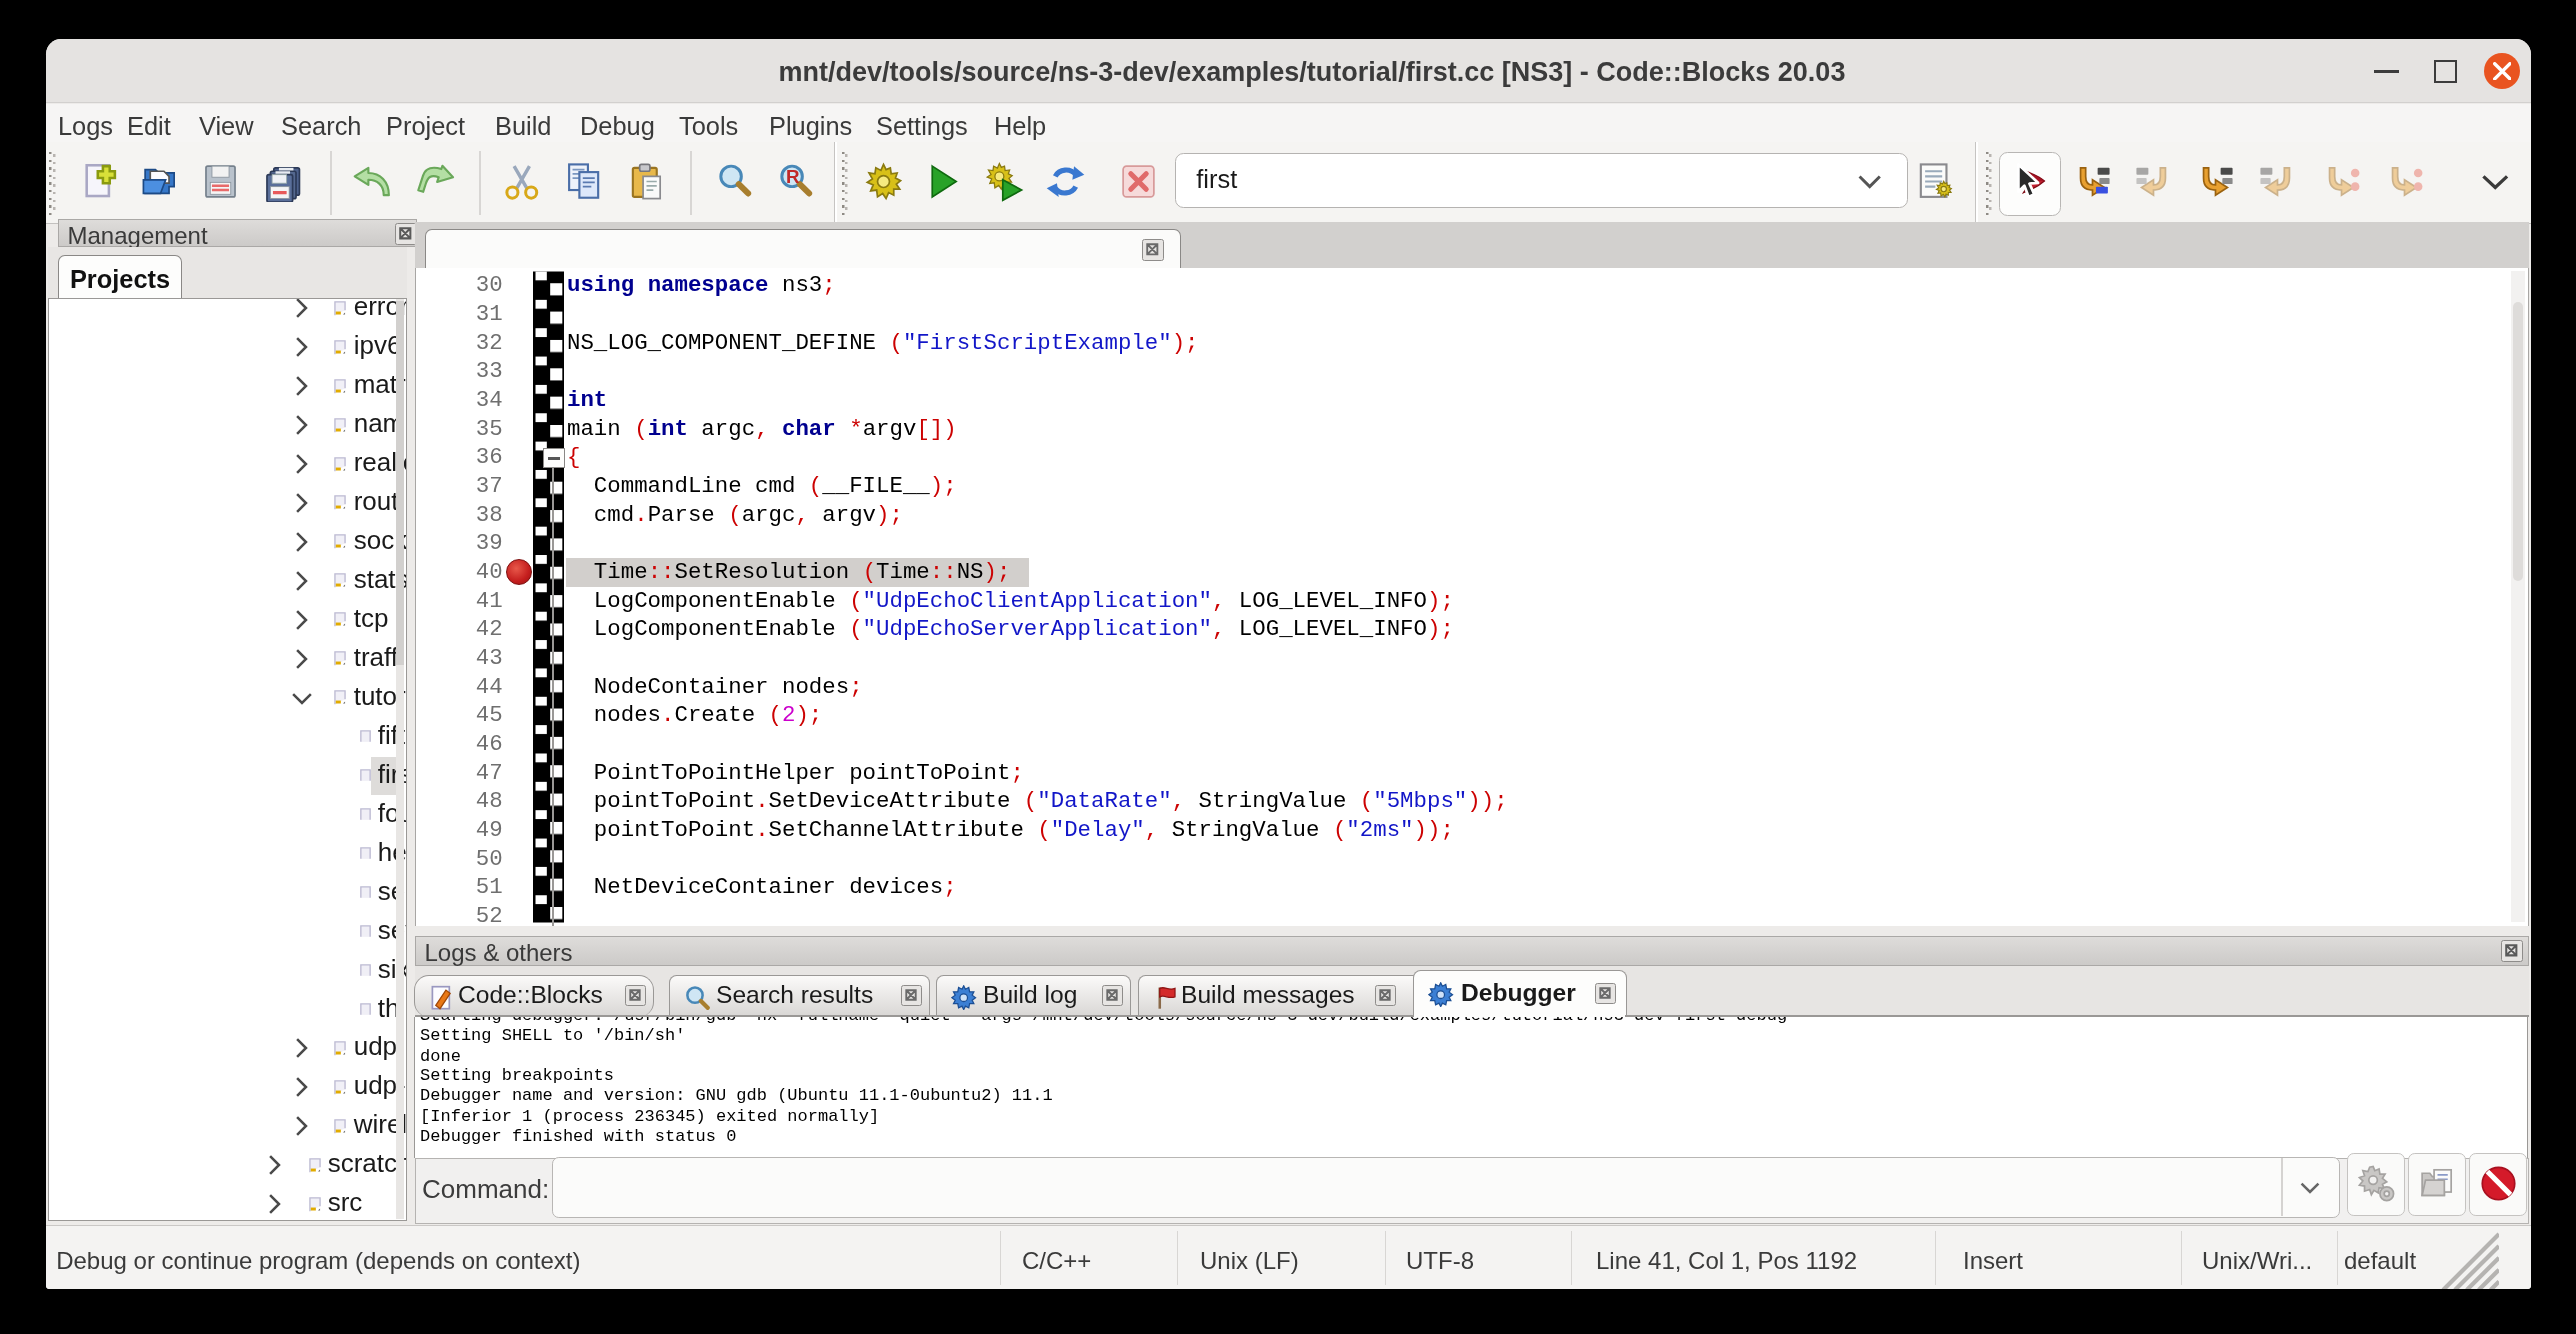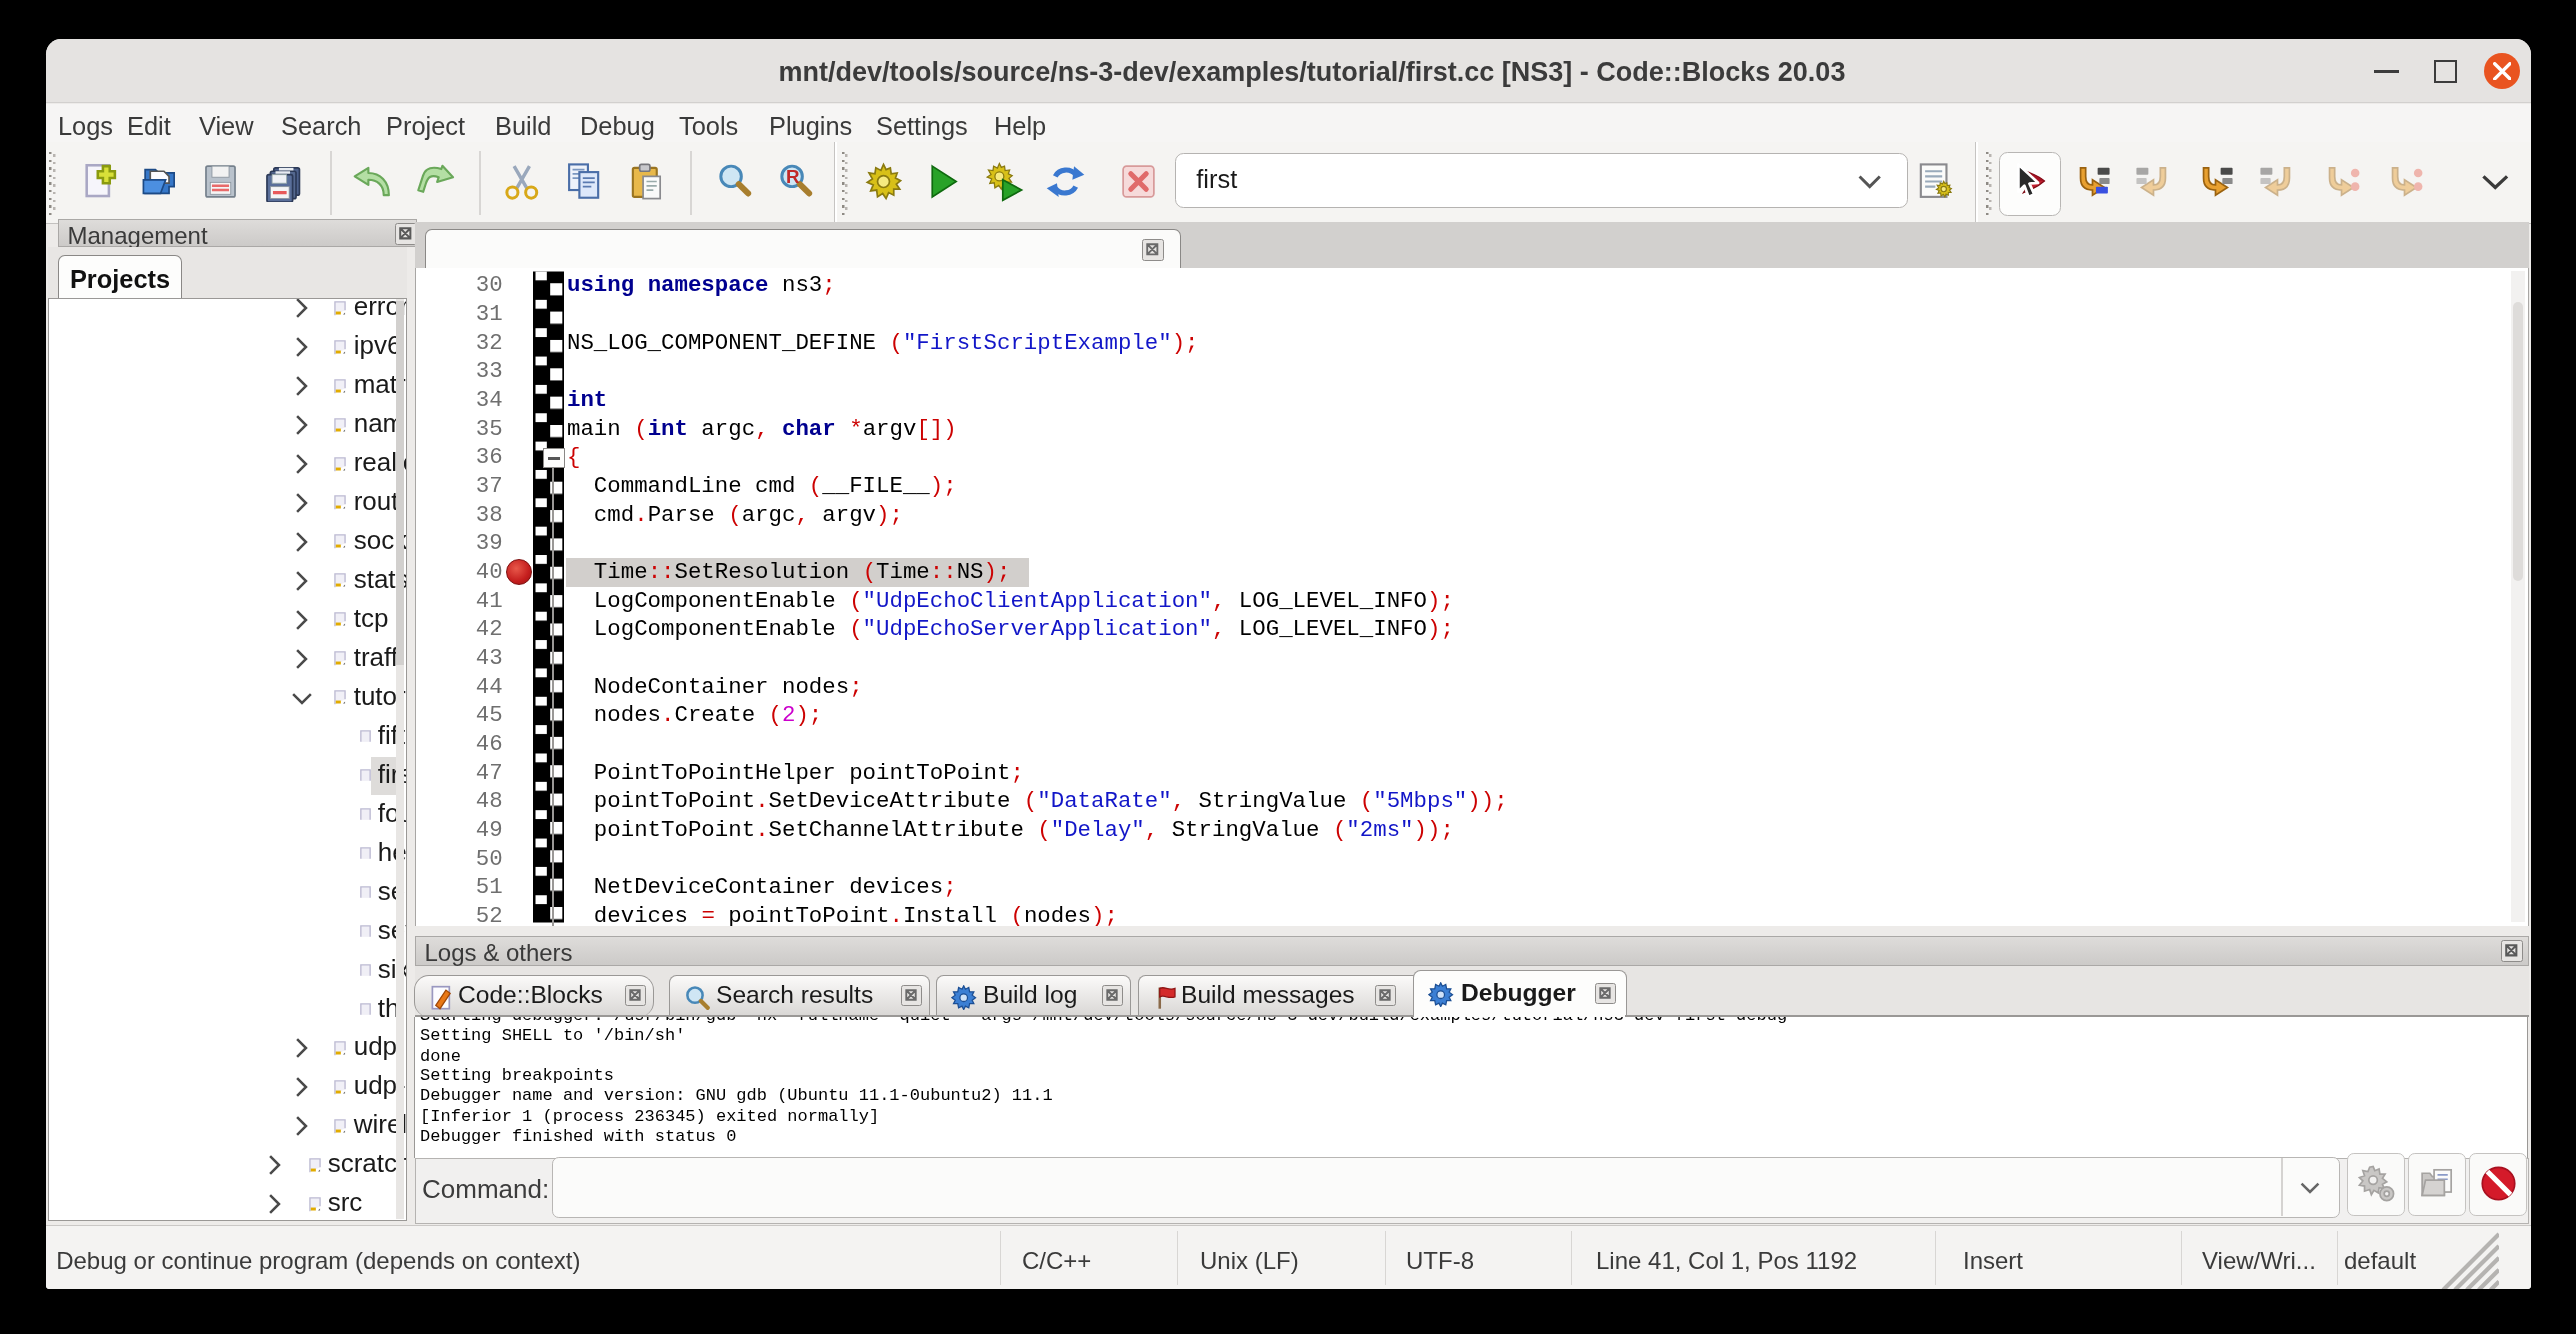--- a/index.html
+++ b/index.html
@@ -467,21 +467,20 @@
 <div class="lnum" style="left:1.7px;top:491px">47</div>
 <div class="cline" style="top:491px">  PointToPointHelper pointToPoint<span class="o">;</span></div>
 <div class="lnum" style="left:1.7px;top:519px">48</div>
 <div class="cline" style="top:519px">  pointToPoint<span class="o">.</span>SetDeviceAttribute <span class="o">(</span><span class="s">"DataRate"</span><span class="o">,</span> StringValue <span class="o">(</span><span class="s">"5Mbps"</span><span class="o">));</span></div>
 <div class="lnum" style="left:1.7px;top:548px">49</div>
 <div class="cline" style="top:548px">  pointToPoint<span class="o">.</span>SetChannelAttribute <span class="o">(</span><span class="s">"Delay"</span><span class="o">,</span> StringValue <span class="o">(</span><span class="s">"2ms"</span><span class="o">));</span></div>
 <div class="lnum" style="left:1.7px;top:577px">50</div>
 <div class="lnum" style="left:1.7px;top:605px">51</div>
 <div class="cline" style="top:605px">  NetDeviceContainer devices<span class="o">;</span></div>
 <div class="lnum" style="left:1.7px;top:634px">52</div>
-<div class="cline" style="top:634px">  devices <span class="o">=</span> pointToPoint<span class="o">.</span>Install <span class="o">(</span>nodes<span class="o">);</span></div>
 <div class="abs" style="left:127px;top:180px;width:22px;height:20.3px;background:#fdfdfc;border:1.7px solid #8a8886"></div>
 <div class="abs" style="left:132px;top:189px;width:12px;height:2.5px;background:#555"></div>
 <div class="abs" style="left:90px;top:291px;width:26px;height:26px;border-radius:50%;background:radial-gradient(circle at 9.3px 8.5px,#e8584a,#c41d1d 60%,#941212);border:0.8px solid #7e0e0e"></div>
 <div class="abs" style="left:2095px;top:3.4px;width:13.5px;height:651px;background:#f2f1f0"></div>
 <div class="abs" style="left:2097px;top:34px;width:10.2px;height:279px;background:#dedcda;border-radius:5.1px"></div>
 </div>
 <div class="abs" style="left:369px;top:897px;width:2114px;height:30px;background:linear-gradient(#dedcda,#cccac8);border:0.8px solid #aaa8a6">
 <div class="abs" style="left:8.5px;top:1.7px;font-size:24px;color:#3a3a3a">Logs &amp; others</div>
 <div class="xbox" style="left:2085px;top:2.5px">
         <svg width="18.6" height="18.6" style="position:absolute;left:0;top:0" viewBox="0 0 22 22">
@@ -602,21 +601,21 @@
         <path d="M10.5 9.5 L37.5 36.5" stroke="none"></path>
       </svg>
     </div>
 <div class="abs" style="left:0;top:1186px;width:2485px;height:64px;background:#f4f3f2;border-top:0.8px solid #cac8c6">
 <span class="st" style="left:10.2px">Debug or continue program (depends on context)</span>
 <span class="st" style="left:976px">C/C++</span>
 <span class="st" style="left:1154px">Unix (LF)</span>
 <span class="st" style="left:1360px">UTF-8</span>
 <span class="st" style="left:1550px">Line 41, Col 1, Pos 1192</span>
 <span class="st" style="left:1917px">Insert</span>
-<span class="st" style="left:2156px">View/Wri...</span>
+<span class="st" style="left:2156px">Unix/Wri...</span>
 <span class="st" style="left:2298px">default</span>
 <div class="abs" style="left:954px;top:5.1px;width:0.8px;height:54px;background:#d8d6d4"></div>
 <div class="abs" style="left:1131px;top:5.1px;width:0.8px;height:54px;background:#d8d6d4"></div>
 <div class="abs" style="left:1339px;top:5.1px;width:0.8px;height:54px;background:#d8d6d4"></div>
 <div class="abs" style="left:1525px;top:5.1px;width:0.8px;height:54px;background:#d8d6d4"></div>
 <div class="abs" style="left:1889px;top:5.1px;width:0.8px;height:54px;background:#d8d6d4"></div>
 <div class="abs" style="left:2135px;top:5.1px;width:0.8px;height:54px;background:#d8d6d4"></div>
 <div class="abs" style="left:2291px;top:5.1px;width:0.8px;height:54px;background:#d8d6d4"></div>
 <svg class="abs" style="left:2392px;top:3.4px" width="61" height="61" viewBox="0 0 72 72">
         <g stroke="#b5b3b1" stroke-width="5">

